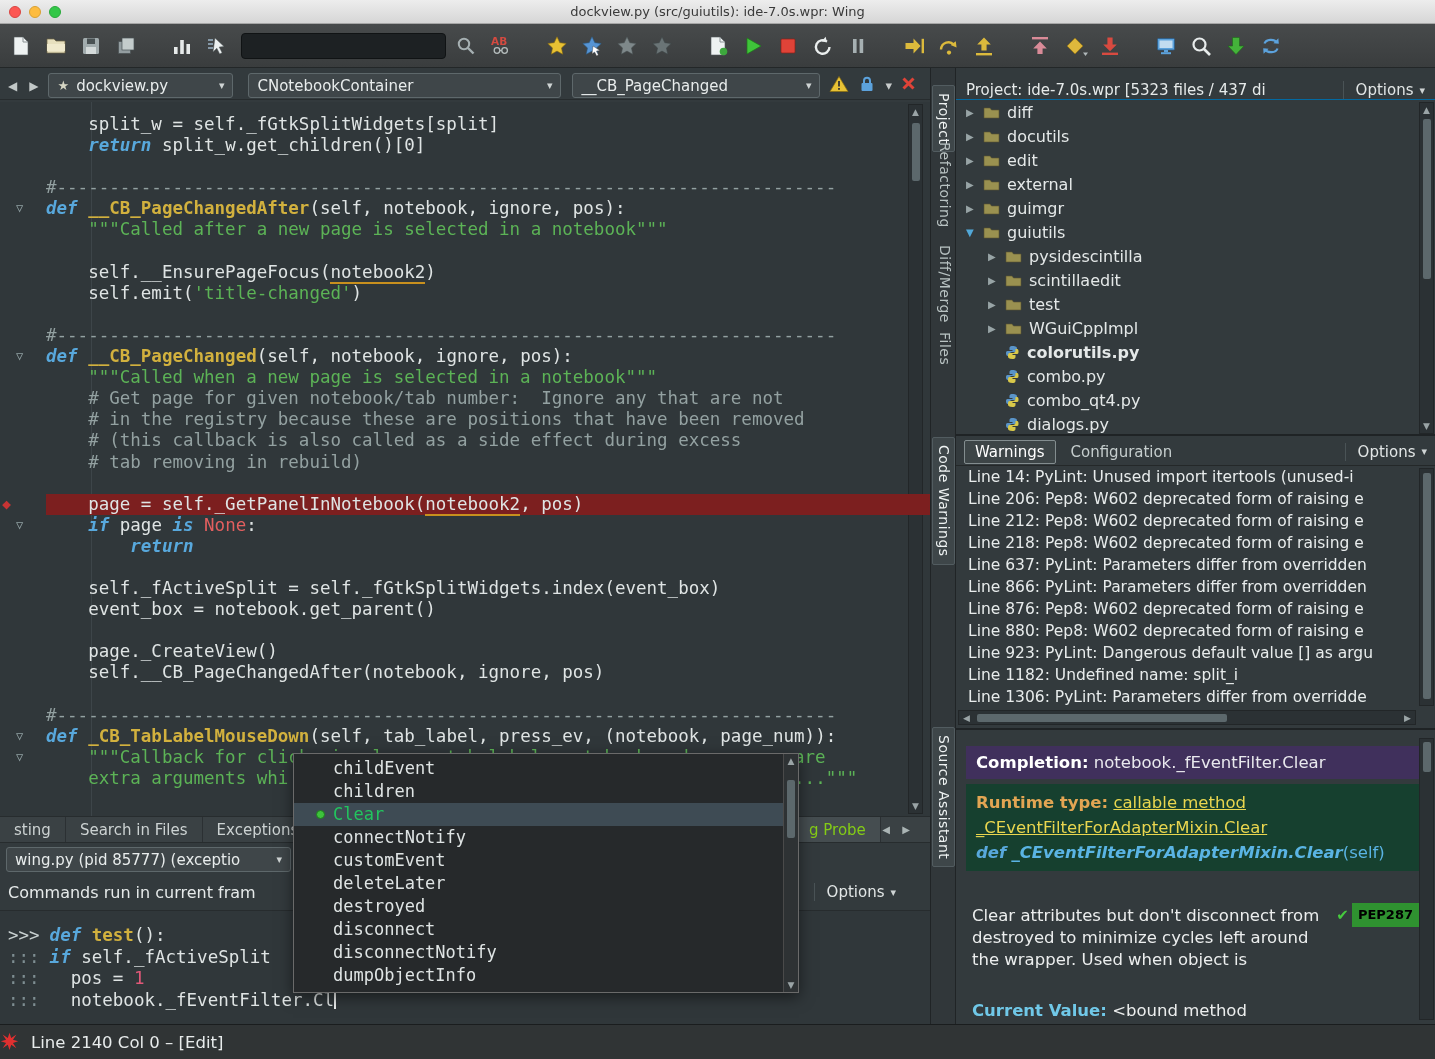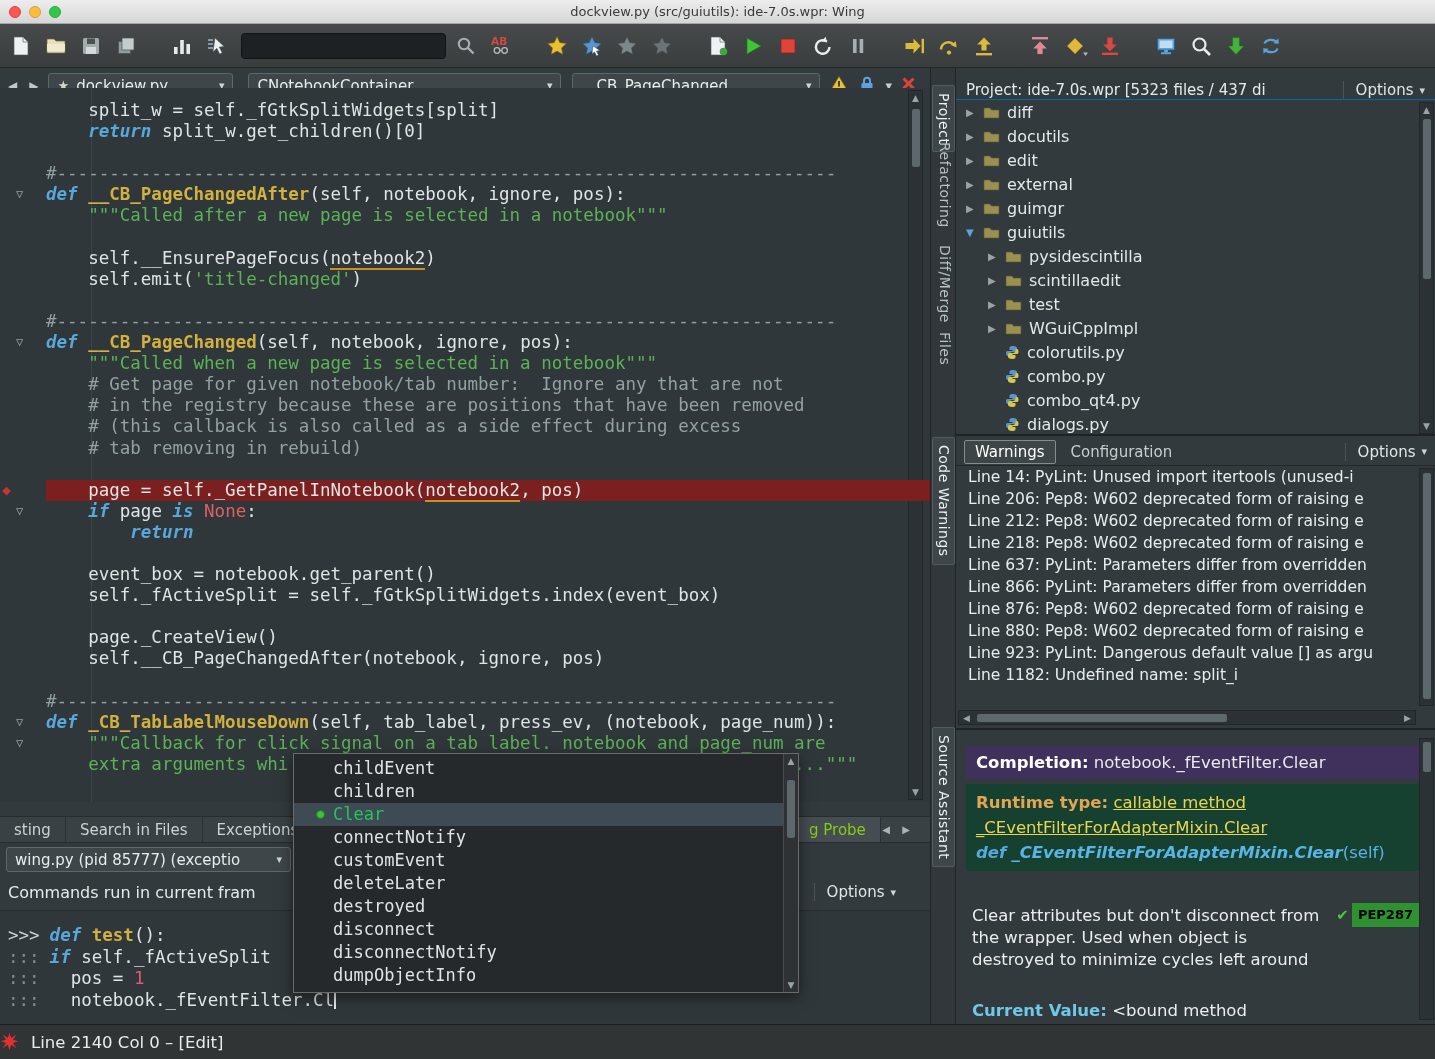--- a/index.html
+++ b/index.html
@@ -42,21 +42,21 @@
     align-items:center;padding:0 6px;gap:8px;border-bottom:1px solid #272c2e}
   .nav-arrow{color:#c2c8c8;font-size:12px;padding:0 2px}
   .crumb{height:25px;background:#3f4649;border:1px solid #5e686b;border-radius:3px;
     display:inline-flex;align-items:center;gap:7px;padding:0 8px;font-size:15px;color:#e8ecec}
   .crumb .caret{color:#cfd4d4;font-size:11px;margin-left:auto}
   .crumb .star{color:#d6d6c4;font-size:13px}
   #dd-file{width:185px}#dd-class{width:313px;margin-left:7px}#dd-method{width:248px;margin-left:3px}
   .bc-icons{margin-left:auto;display:flex;align-items:center;gap:9px;padding-right:8px}
 
   
-  #code-area{position:absolute;left:0;top:20px;width:930px;height:714px;background:#30373a;overflow:hidden}
+  #code-area{position:absolute;left:0;top:34px;width:930px;height:714px;background:#30373a;overflow:hidden}
   #indent-guide{position:absolute;left:91px;top:0;bottom:0;width:1px;background:#3d4549}
   #code-lines{position:relative;padding-top:12px}
   .code-line{display:flex;height:21.1px;font-family:"DejaVu Sans Mono",monospace;
     font-size:17.5px;line-height:21.1px;white-space:pre}
   .code-line .gutter{width:46px;flex:none;font-size:12px;color:#91a1a3;padding-left:16px;line-height:21.1px}
   .code-line .gutter.bp{color:#c83434;font-size:15px;padding-left:2px}
   .code-line .code-text{flex:1;position:relative;z-index:1}
   .code-line.hl .code-text{background:#7c1f1f}
   .seg-plain{color:#dfe4e4}
   .seg-kw{color:#58a8dc;font-style:italic;font-weight:600}
@@ -402,22 +402,22 @@
             <div class="code-line"><span class="gutter"></span><span class="code-text"><span class="seg-str">    """Called when a new page is selected in a notebook"""</span></span></div>
             <div class="code-line"><span class="gutter"></span><span class="code-text"><span class="seg-com">    # Get page for given notebook/tab number:  Ignore any that are not</span></span></div>
             <div class="code-line"><span class="gutter"></span><span class="code-text"><span class="seg-com">    # in the registry because these are positions that have been removed</span></span></div>
             <div class="code-line"><span class="gutter"></span><span class="code-text"><span class="seg-com">    # (this callback is also called as a side effect during excess</span></span></div>
             <div class="code-line"><span class="gutter"></span><span class="code-text"><span class="seg-com">    # tab removing in rebuild)</span></span></div>
             <div class="code-line"><span class="gutter"></span><span class="code-text"></span></div>
             <div class="code-line hl"><span class="gutter bp">◆</span><span class="code-text"><span class="seg-plain">    page = self._GetPanelInNotebook(</span><span class="seg-err">notebook2</span><span class="seg-plain">, pos)</span></span></div>
             <div class="code-line"><span class="gutter">▽</span><span class="code-text"><span class="seg-plain">    </span><span class="seg-kw">if</span><span class="seg-plain"> page </span><span class="seg-kw">is</span><span class="seg-plain"> </span><span class="seg-none">None</span><span class="seg-plain">:</span></span></div>
             <div class="code-line"><span class="gutter"></span><span class="code-text"><span class="seg-plain">        </span><span class="seg-kw">return</span></span></div>
             <div class="code-line"><span class="gutter"></span><span class="code-text"></span></div>
+            <div class="code-line"><span class="gutter"></span><span class="code-text"><span class="seg-plain">    self._fActiveSplit = self._fGtkSplitWidgets.index(event_box)</span></span></div>
             <div class="code-line"><span class="gutter"></span><span class="code-text"><span class="seg-plain">    event_box = notebook.get_parent()</span></span></div>
-            <div class="code-line"><span class="gutter"></span><span class="code-text"><span class="seg-plain">    self._fActiveSplit = self._fGtkSplitWidgets.index(event_box)</span></span></div>
             <div class="code-line"><span class="gutter"></span><span class="code-text"></span></div>
             <div class="code-line"><span class="gutter"></span><span class="code-text"><span class="seg-plain">    page._CreateView()</span></span></div>
             <div class="code-line"><span class="gutter"></span><span class="code-text"><span class="seg-plain">    self.__CB_PageChangedAfter(notebook, ignore, pos)</span></span></div>
             <div class="code-line"><span class="gutter"></span><span class="code-text"></span></div>
             <div class="code-line"><span class="gutter"></span><span class="code-text"><span class="seg-com">#--------------------------------------------------------------------------</span></span></div>
             <div class="code-line"><span class="gutter">▽</span><span class="code-text"><span class="seg-kw">def</span><span class="seg-plain"> </span><span class="seg-fn">_CB_TabLabelMouseDown</span><span class="seg-plain">(self, tab_label, press_ev, (notebook, page_num)):</span></span></div>
             <div class="code-line"><span class="gutter">▽</span><span class="code-text"><span class="seg-str">    """Callback for click signal on a tab label. notebook and page_num are</span></span></div>
             <div class="code-line"><span class="gutter"></span><span class="code-text"><span class="seg-str">    extra arguments whi</span><span class="seg-plain">                                                </span><span class="seg-str">..."""</span></span></div>
             <div class="code-line"><span class="gutter"></span><span class="code-text"></span></div>
             <div class="code-line"><span class="gutter"></span><span class="code-text"><span class="seg-plain">    </span><span class="seg-kw">pass</span></span></div>
@@ -568,21 +568,21 @@
             </div>
             <div class="tree-row" style="padding-left: 32px;">
               <span class="tri">▶</span>
               <span class="ticon">
                 <svg width="17" height="14" viewBox="0 0 17 14">
                   <path d="M1 3h6l1.5 2H16v8H1z" fill="#9a9150" stroke="#5a5530" stroke-width=".6"></path>
                 </svg>
               </span>
               <span class="tlabel">WGuiCppImpl</span>
             </div>
-            <div class="tree-row" style="padding-left: 32px;">
+            <div class="tree-row" style="padding-left: 32px; font-weight: bold;">
               <span class="tri"></span>
               <span class="ticon">
                 <svg width="15" height="15" viewBox="0 0 15 15">
                   <path d="M7.5 1c-3 0-3 1.5-3 2.5V5h3v1H2.5C1 6 1 7.5 1 8.5S1.5 11 3 11h1.5V9.5c0-1.5 1-2.5 2.5-2.5h3c1 0 2-.5 2-2V3.5C12 2 11 1 7.5 1z" fill="#5a94c8"></path>
                   <path d="M7.5 14c3 0 3-1.5 3-2.5V10h-3V9h4.5c1.5 0 1.5-1.5 1.5-2.5S13.5 4 12 4h-1.5v1.5C10.5 7 9.5 8 8 8H5c-1 0-2 .5-2 2v1.5C3 13 4 14 7.5 14z" fill="#d8c84a"></path>
                 </svg>
               </span>
               <span class="tlabel">colorutils.py</span>
             </div>
             <div class="tree-row" style="padding-left: 32px;">
@@ -637,20 +637,21 @@
             <div class="warn-row">Line 14: PyLint: Unused import itertools (unused-i</div>
             <div class="warn-row">Line 206: Pep8: W602 deprecated form of raising e</div>
             <div class="warn-row">Line 212: Pep8: W602 deprecated form of raising e</div>
             <div class="warn-row">Line 218: Pep8: W602 deprecated form of raising e</div>
             <div class="warn-row">Line 637: PyLint: Parameters differ from overridden</div>
             <div class="warn-row">Line 866: PyLint: Parameters differ from overridden</div>
             <div class="warn-row">Line 876: Pep8: W602 deprecated form of raising e</div>
             <div class="warn-row">Line 880: Pep8: W602 deprecated form of raising e</div>
             <div class="warn-row">Line 923: PyLint: Dangerous default value [] as argu</div>
             <div class="warn-row">Line 1182: Undefined name: split_i</div>
+            <div class="warn-row">Line 1306: PyLint: Parameters differ from overridde</div>
           </div>
         <div class="sb-v" id="warn-vscroll">
           <div class="sb-thumb" style="left:3px;width:8px;top:4px;height:226px"></div>
         </div>
         <div class="sb-h" id="warn-hscroll">
           <span class="sb-arrow h" style="left:0">◀</span>
           <div class="sb-thumb" style="top:3px;height:8px;left:18px;width:250px"></div>
           <span class="sb-arrow h" style="right:0">▶</span>
         </div>
       </div>
@@ -666,22 +667,22 @@
           <span class="as-link">_CEventFilterForAdapterMixin.Clear</span><br>
           <span class="as-def-kw">def</span>
           <span class="as-def-name">_CEventFilterForAdapterMixin.Clear</span><span class="as-def-args">(self)</span>
         </div>
         <div id="as-desc">
           <span id="as-badge">
             <span class="chk">✔</span>
             <span class="bdg">PEP287</span>
           </span>
           <div>Clear attributes but don't disconnect from</div>
+          <div>destroyed to minimize cycles left around</div>
           <div>the wrapper. Used when object is</div>
-          <div>destroyed to minimize cycles left around</div>
         </div>
         <div id="as-current">
           <b>Current Value:</b>
           <span>&lt;bound method</span>
         </div>
         <div class="sb-v" id="as-vscroll">
           <div class="sb-thumb" style="left:3px;width:8px;top:3px;height:30px"></div>
         </div>
       </div>
 

